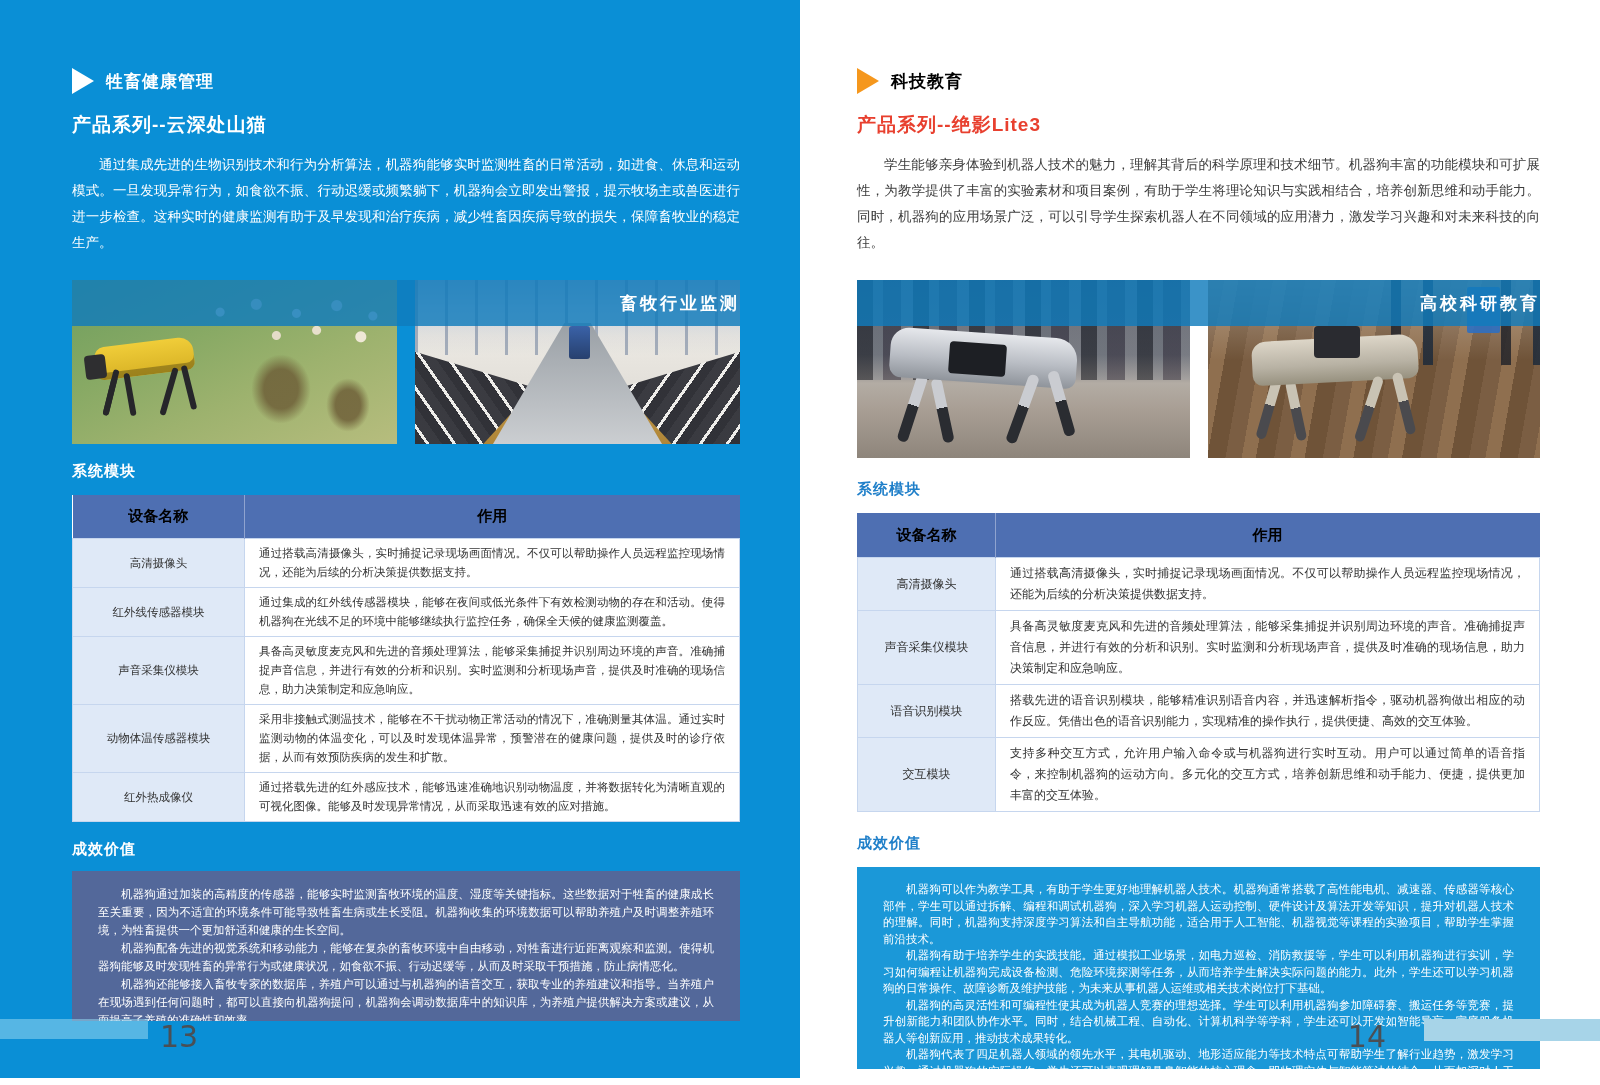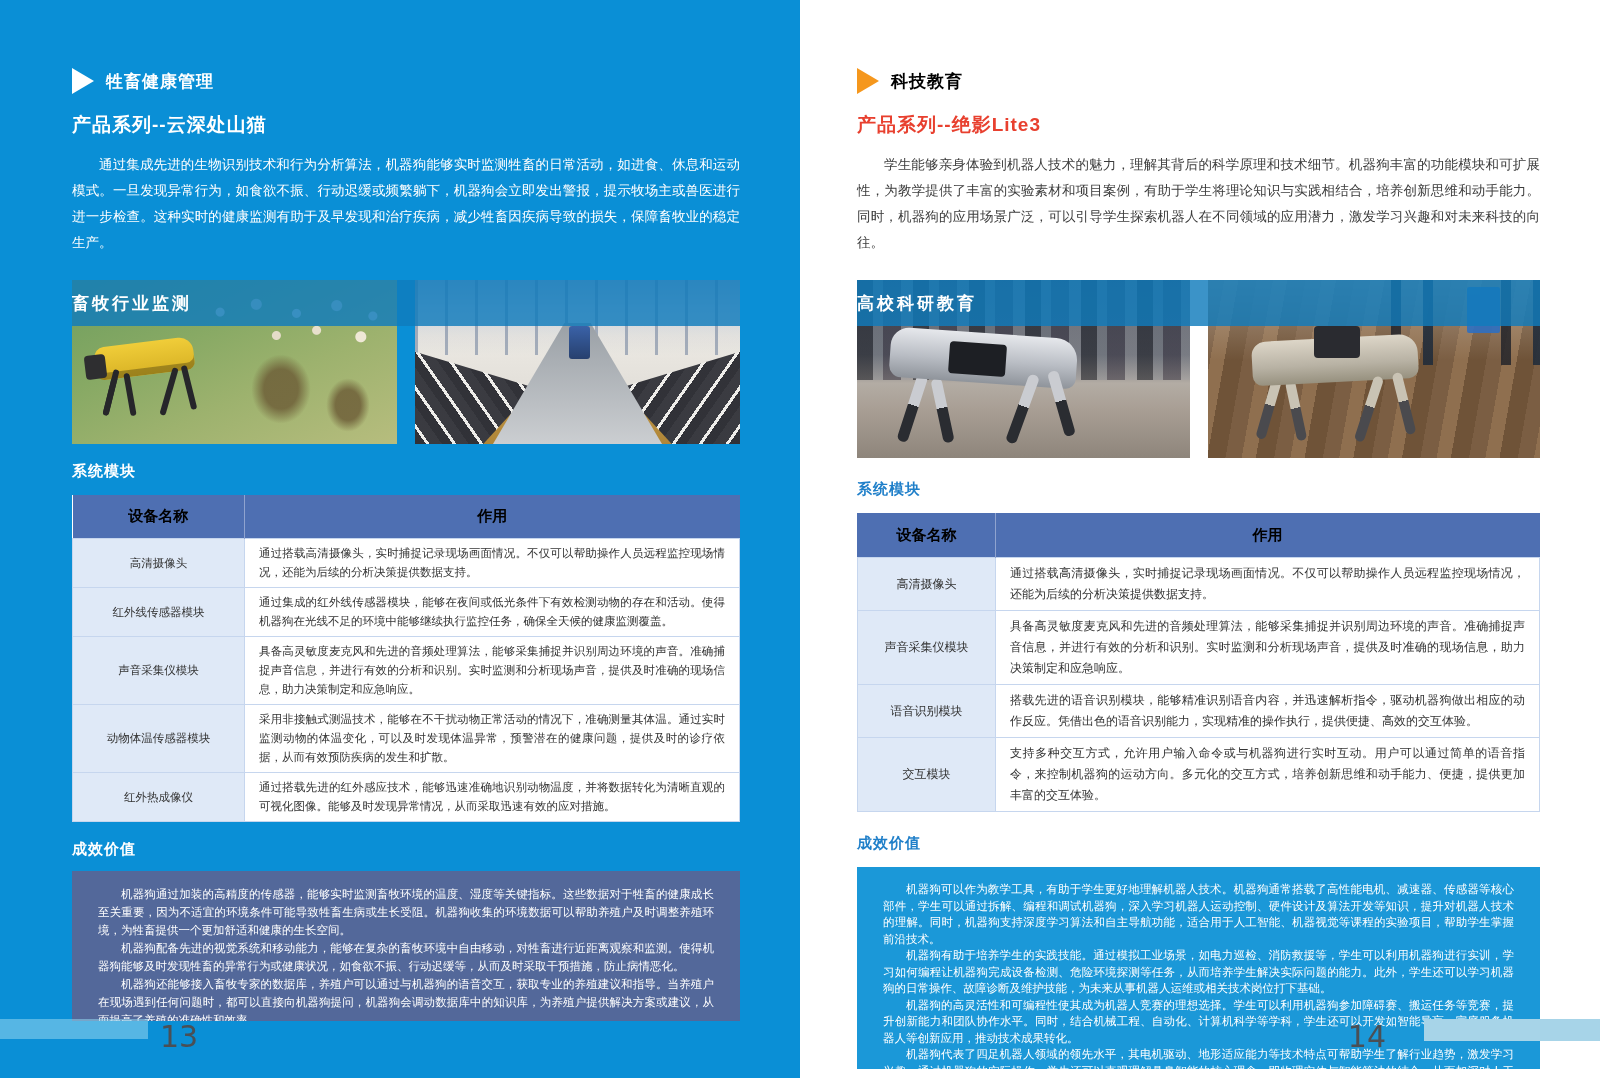--- a/index.html
+++ b/index.html
@@ -23,21 +23,21 @@
 
   .intro { margin-top:14px; font-size:13.5px; line-height:26px; text-align:justify; text-indent:2em; }
   .page-right .intro { color:#3c3c3c; }
 
   
   .photo-row { position:relative; margin-top:24px; display:flex; gap:18px; }
   .page-left  .photo-row { height:164px; }
   .page-right .photo-row { height:178px; }
   .photo { position:relative; flex:1; overflow:hidden; }
   .strip { position:absolute; top:0; left:0; right:0; height:46px; background:rgba(16,123,188,.82);
-           display:flex; align-items:center; justify-content:flex-start; z-index:5; }
+           display:flex; align-items:center; justify-content:flex-end; z-index:5; }
   .strip span { color:#fff; font-size:17px; font-weight:bold; letter-spacing:3px; }
 
   
   .field { background:linear-gradient(155deg,#6e9e5e 0%,#87a964 35%,#9db26e 62%,#b7bd7e 100%); }
   .flock { position:absolute; top:6%; right:0; width:62%; height:40%;
     background:
       radial-gradient(circle at 12% 34%, #ece5d2 0 4px, transparent 5px),
       radial-gradient(circle at 30% 22%, #e4dcc8 0 5px, transparent 6px),
       radial-gradient(circle at 50% 36%, #efe8d6 0 4px, transparent 5px),
       radial-gradient(circle at 70% 24%, #e8e0cd 0 5px, transparent 6px),

